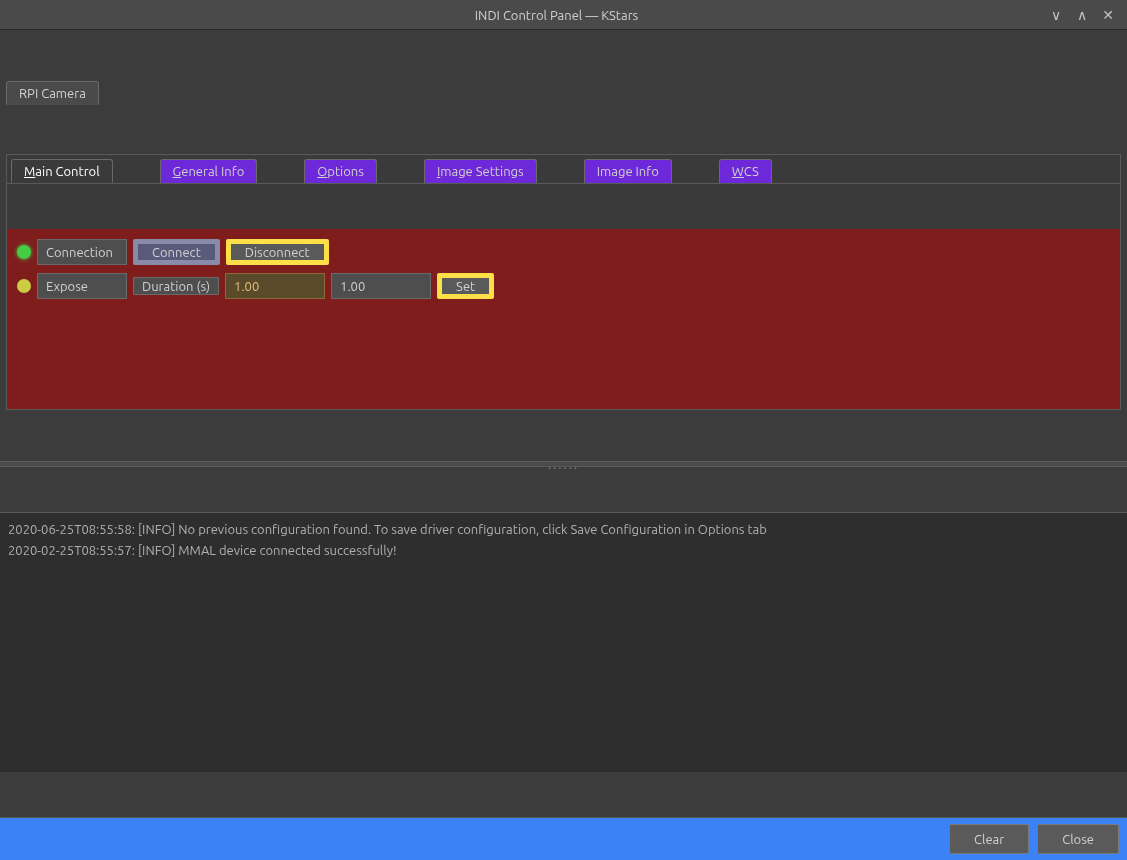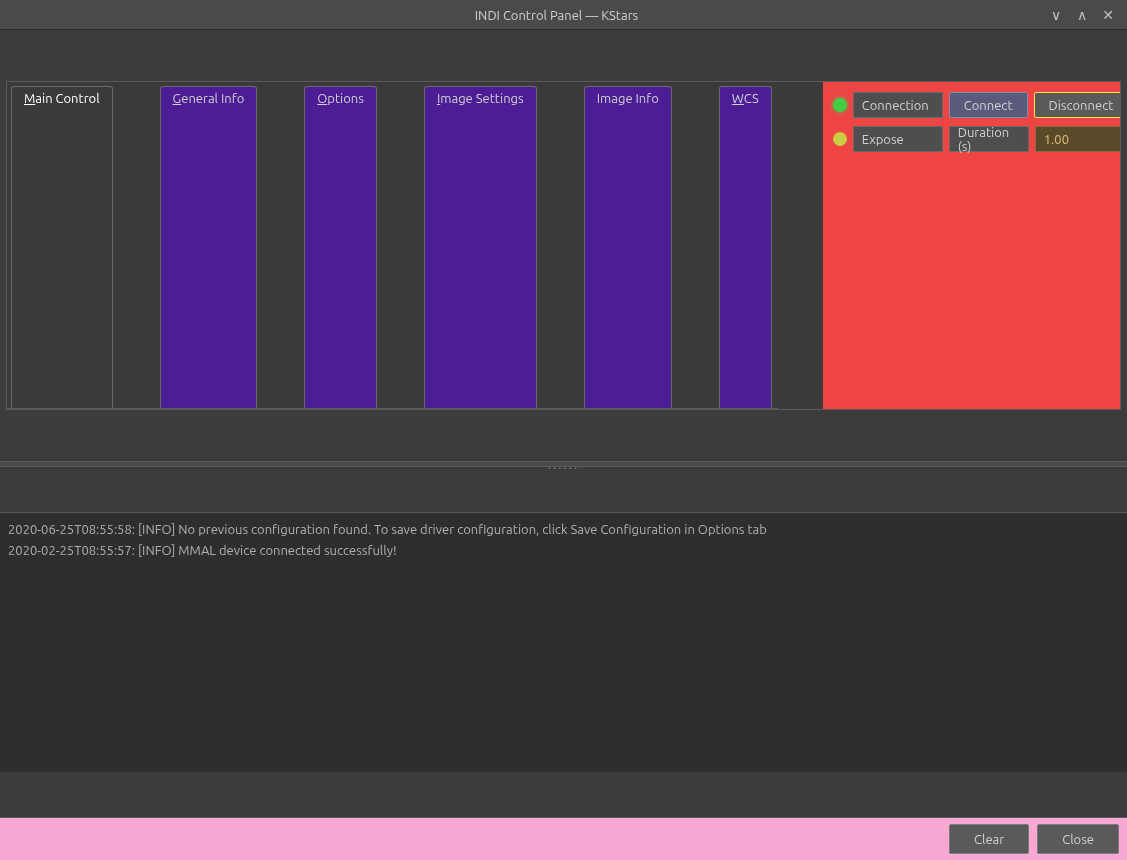--- a/index.html
+++ b/index.html
@@ -87,33 +87,33 @@
       background: #4a4a4a;
       border-bottom-color: #4a4a4a;
     }
 
     
     .panel-area {
       background: #3a3a3a;
       border: 1px solid #5a5a5a;
       flex: 1;
       display: flex;
-      flex-direction: row;
+      flex-direction: column;
     }
 
     
     .sub-tab-bar {
       display: flex;
       background: #3a3a3a;
       border-bottom: 1px solid #5a5a5a;
       padding: 4px 4px 0 4px;
     }
 
     .sub-tab {
-      background: #4c1d95;
+      background: #6d28d9;
       border: 1px solid #6a6a6a;
       border-bottom: none;
       color: #d0d0d0;
       padding: 4px 12px;
       cursor: pointer;
       border-radius: 3px 3px 0 0;
       font-size: 13px;
       margin-right: 2px;
     }
 
@@ -124,21 +124,21 @@
     }
 
     .sub-tab span.underline {
       text-decoration: underline;
     }
 
     
     .tab-content {
       flex: 1;
       padding: 10px;
-      background: #ef4444;
+      background: #7f1d1d;
       overflow: hidden;
     }
 
     
     .control-row {
       display: flex;
       align-items: center;
       margin-bottom: 8px;
       gap: 6px;
     }
@@ -165,42 +165,42 @@
       color: #d0d0d0;
       padding: 4px 8px;
       min-width: 90px;
       height: 26px;
       display: flex;
       align-items: center;
     }
 
     .btn {
       background: #5a5a5a;
-      border: 1px solid #fde047;
+      border: 5px solid #fde047;
       color: #d0d0d0;
       padding: 4px 14px;
       cursor: pointer;
       height: 26px;
       display: flex;
       align-items: center;
       border-radius: 2px;
       font-size: 13px;
     }
 
     .btn.primary {
       background: #5a5a7a;
       border-color: #8a8aaa;
     }
 
     .input-box {
       background: #4e4e4e;
       border: 1px solid #6a6a6a;
       color: #d0d0d0;
       padding: 4px 8px;
-      height: 26px;
+      height: 18px;
       display: flex;
       align-items: center;
       min-width: 80px;
     }
 
     .input-value {
       background: #5a4a2a;
       border: 1px solid #8a6a3a;
       color: #e0c080;
       padding: 4px 8px;
@@ -253,21 +253,21 @@
       font-size: 12px;
       line-height: 1.6;
     }
 
     .log-entry {
       color: #b0b0b0;
     }
 
     
     .bottom-bar {
-      background: #f9a8d4;
+      background: #3b82f6;
       border-top: 1px solid #5a5a5a;
       padding: 6px 8px;
       display: flex;
       justify-content: flex-end;
       gap: 8px;
     }
 
     .bottom-btn {
       background: #5a5a5a;
       border: 1px solid #7a7a7a;
@@ -289,20 +289,23 @@
   <span class="title-bar-title">INDI Control Panel — KStars</span>
   <div class="title-bar-controls">
     <button class="title-bar-btn">∨</button>
     <button class="title-bar-btn">∧</button>
     <button class="title-bar-btn">✕</button>
   </div>
 </div>
 
 <div class="main-content">
 
+  <div class="device-tab-bar">
+    <div class="device-tab active">RPI Camera</div>
+  </div>
 
   <div class="panel-area">
 
     <div class="sub-tab-bar">
       <div class="sub-tab active">
         <span><span class="underline">M</span>ain Control</span>
       </div>
       <div class="sub-tab">
         <span><span class="underline">G</span>eneral Info</span>
       </div>

